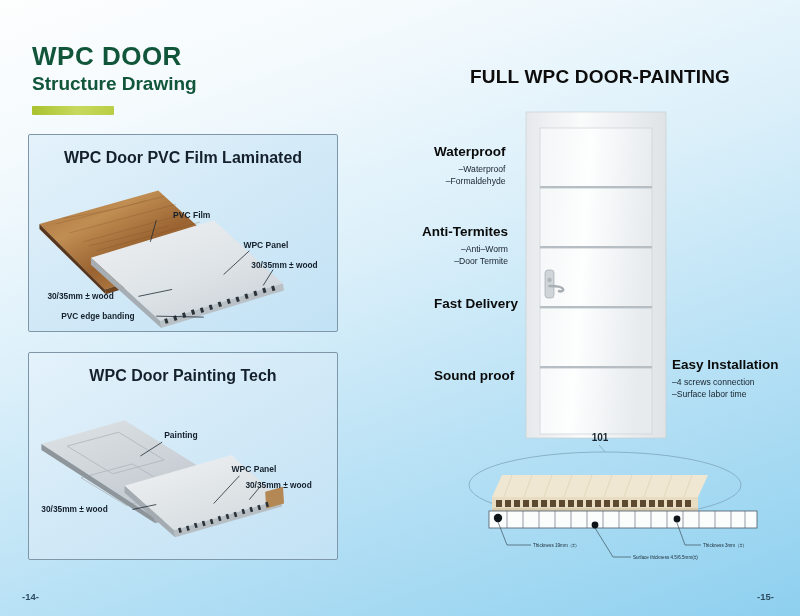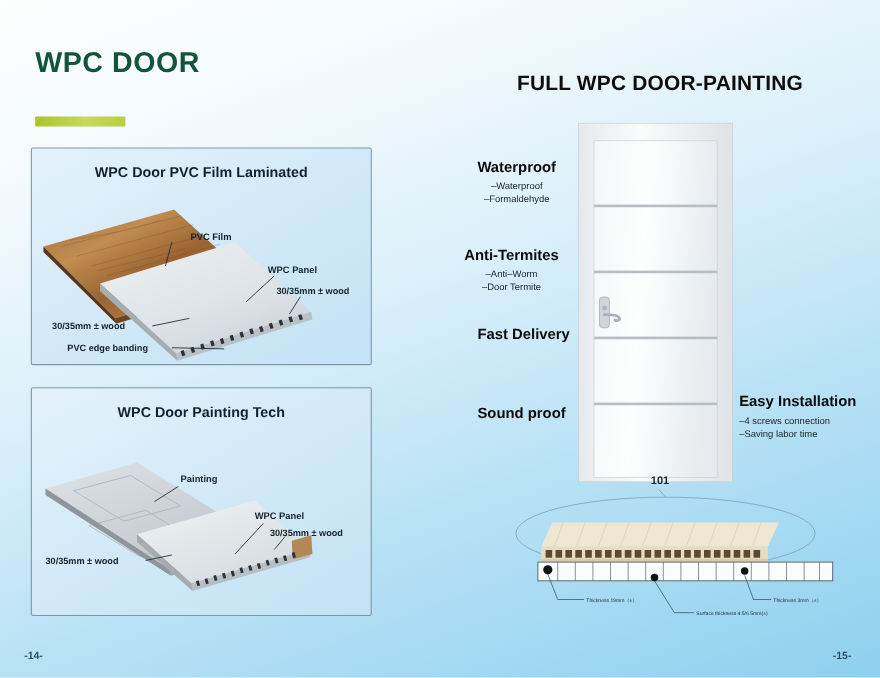--- a/index.html
+++ b/index.html
@@ -23,21 +23,21 @@
   }
 
   .diagram-box {
     position:absolute; border:1px solid #7d97a8; border-radius:2px;
     background:linear-gradient(150deg,#e4f2fb 0%,#d2e9f7 50%,#c2e2f5 100%);
   }
   #box-laminated { left:28px; top:134px; width:310px; height:198px; }
   #box-painting  { left:28px; top:352px; width:310px; height:208px; }
   .box-title {
     position:absolute; width:100%; text-align:center; top:14px;
-    font-size:13px; font-weight:bold; color:#14202b;
+    font-size:16px; font-weight:bold; color:#14202b;
   }
   .svg-art { position:absolute; left:0; top:0; width:100%; height:100%; }
 
   .page-num {
     position:absolute; bottom:14px; font-size:9.5px; color:#2e4d63; font-weight:bold;margin-top:37px;
   }
   #pg-left  { left:22px; }
   #pg-right { right:26px; }
 
   
@@ -46,21 +46,21 @@
     position:absolute; left:0; right:0; top:66px; text-align:center;
     font-size:19px; font-weight:bold; color:#0d0d0d; letter-spacing:.2px;
   }
 
   .feat { position:absolute; }
   .feat-h { font-size:13.5px; font-weight:bold; color:#0b0b0b; line-height:1.18; }
   .feat-list { margin-top:3px; }
   .feat-list li {
     list-style:none; font-size:8.6px; color:#16212b; line-height:1.42; white-space:nowrap;
   }
-  .feat-left  { text-align:center; }
+  .feat-left  { text-align:right; }
   .feat-right { text-align:left; }
 
   #f-waterproof    { left:34px; top:144px; }
   #f-termites      { left:22px; top:224px; }
   #f-delivery      { left:34px; top:296px; }
   #f-sound         { left:34px; top:368px; }
   #f-eco           { left:272px; top:142px; }
   #f-custom        { left:272px; top:246px; }
   #f-install       { left:272px; top:357px; }
 
@@ -75,20 +75,21 @@
 </style>
 </head>
 <body>
 
 <div class="page">
 
   <div class="left-page">
 
     <div class="title-block">
       <div class="title-main">WPC DOOR</div>
+      <div class="title-sub">Structure Drawing</div>
     </div>
     <div class="accent-bar"></div>
 
     <div class="diagram-box" id="box-laminated">
       <div class="box-title">WPC Door PVC Film Laminated</div>
       <svg class="svg-art" viewBox="0 0 310 198">
         <defs>
           <linearGradient id="woodG" x1="0" y1="0" x2="1" y2="1">
             <stop offset="0%" stop-color="#a9703c"></stop>
             <stop offset="30%" stop-color="#c08d52"></stop>
@@ -245,21 +246,21 @@
     <div class="feat feat-left" id="f-sound">
       <div class="feat-h">Sound proof</div>
     </div>
 
 
 
     <div class="feat feat-right" id="f-install">
       <div class="feat-h">Easy Installation</div>
       <ul class="feat-list">
         <li>–4 screws connection</li>
-        <li>–Saving labor time</li>
+        <li>–Surface labor time</li>
       </ul>
     </div>
 
     <div class="door-wrap">
       <svg viewBox="0 0 160 330" width="160" height="330">
         <defs>
           <linearGradient id="frameG" x1="0" y1="0" x2="1" y2="0">
             <stop offset="0%" stop-color="#e6e9eb"></stop>
             <stop offset="40%" stop-color="#fafbfb"></stop>
             <stop offset="100%" stop-color="#dfe3e6"></stop>

